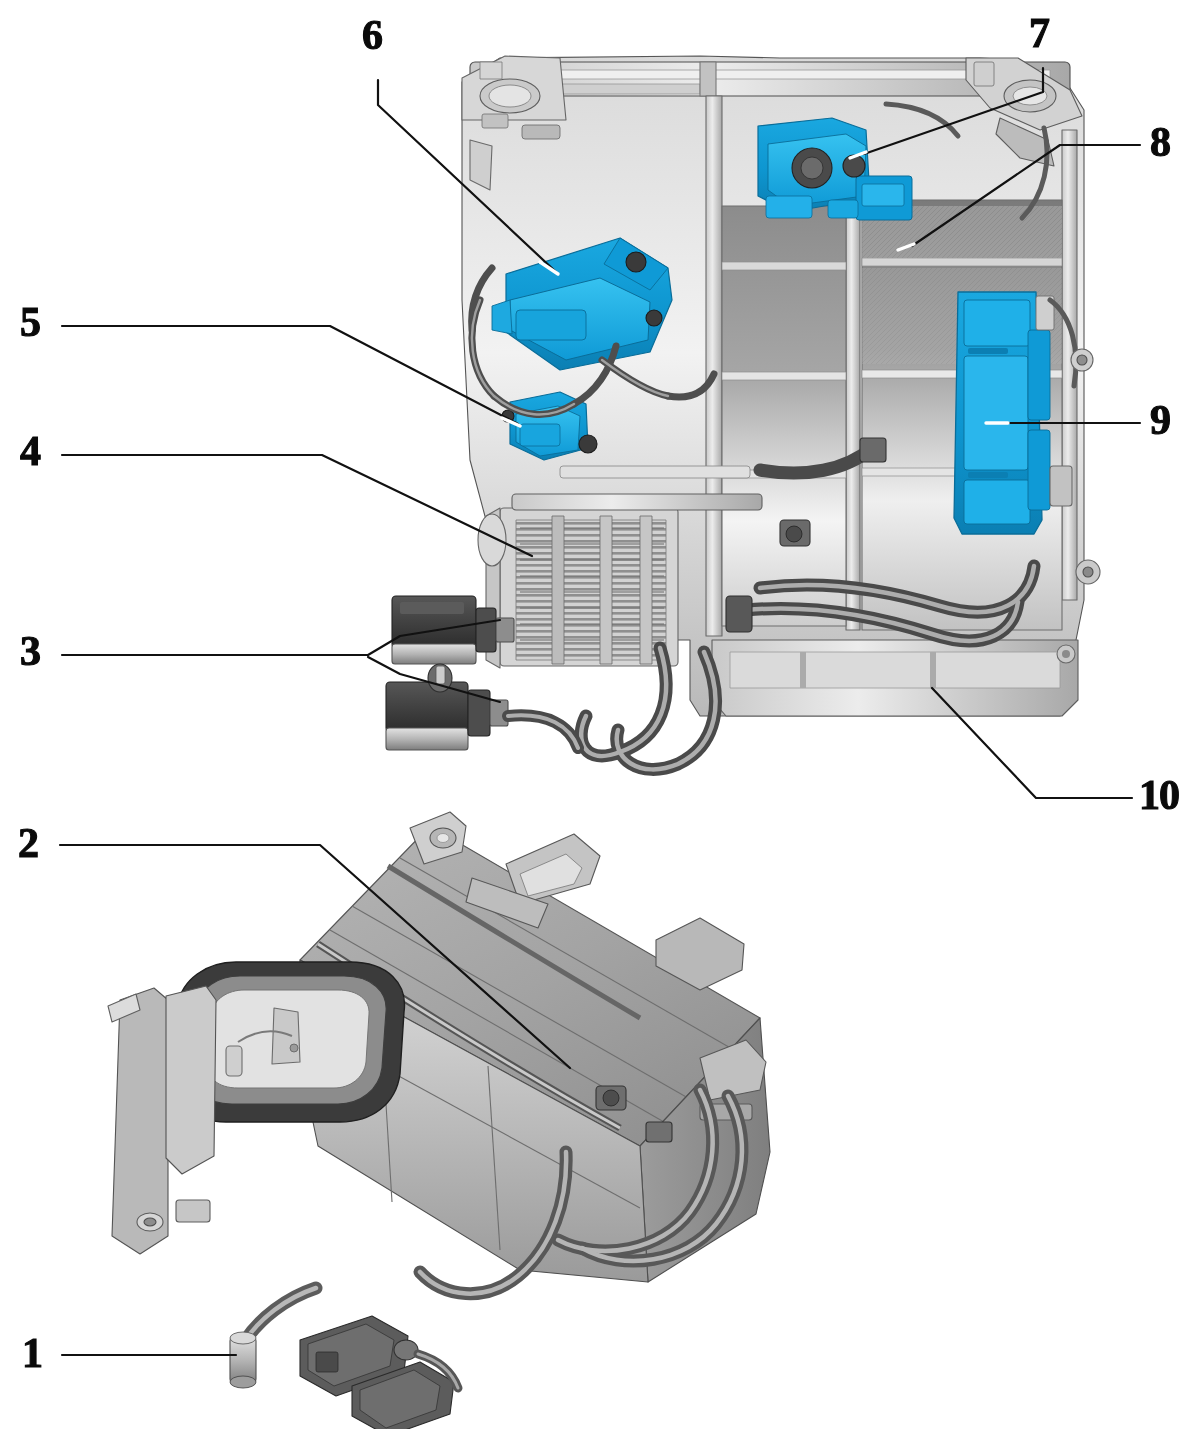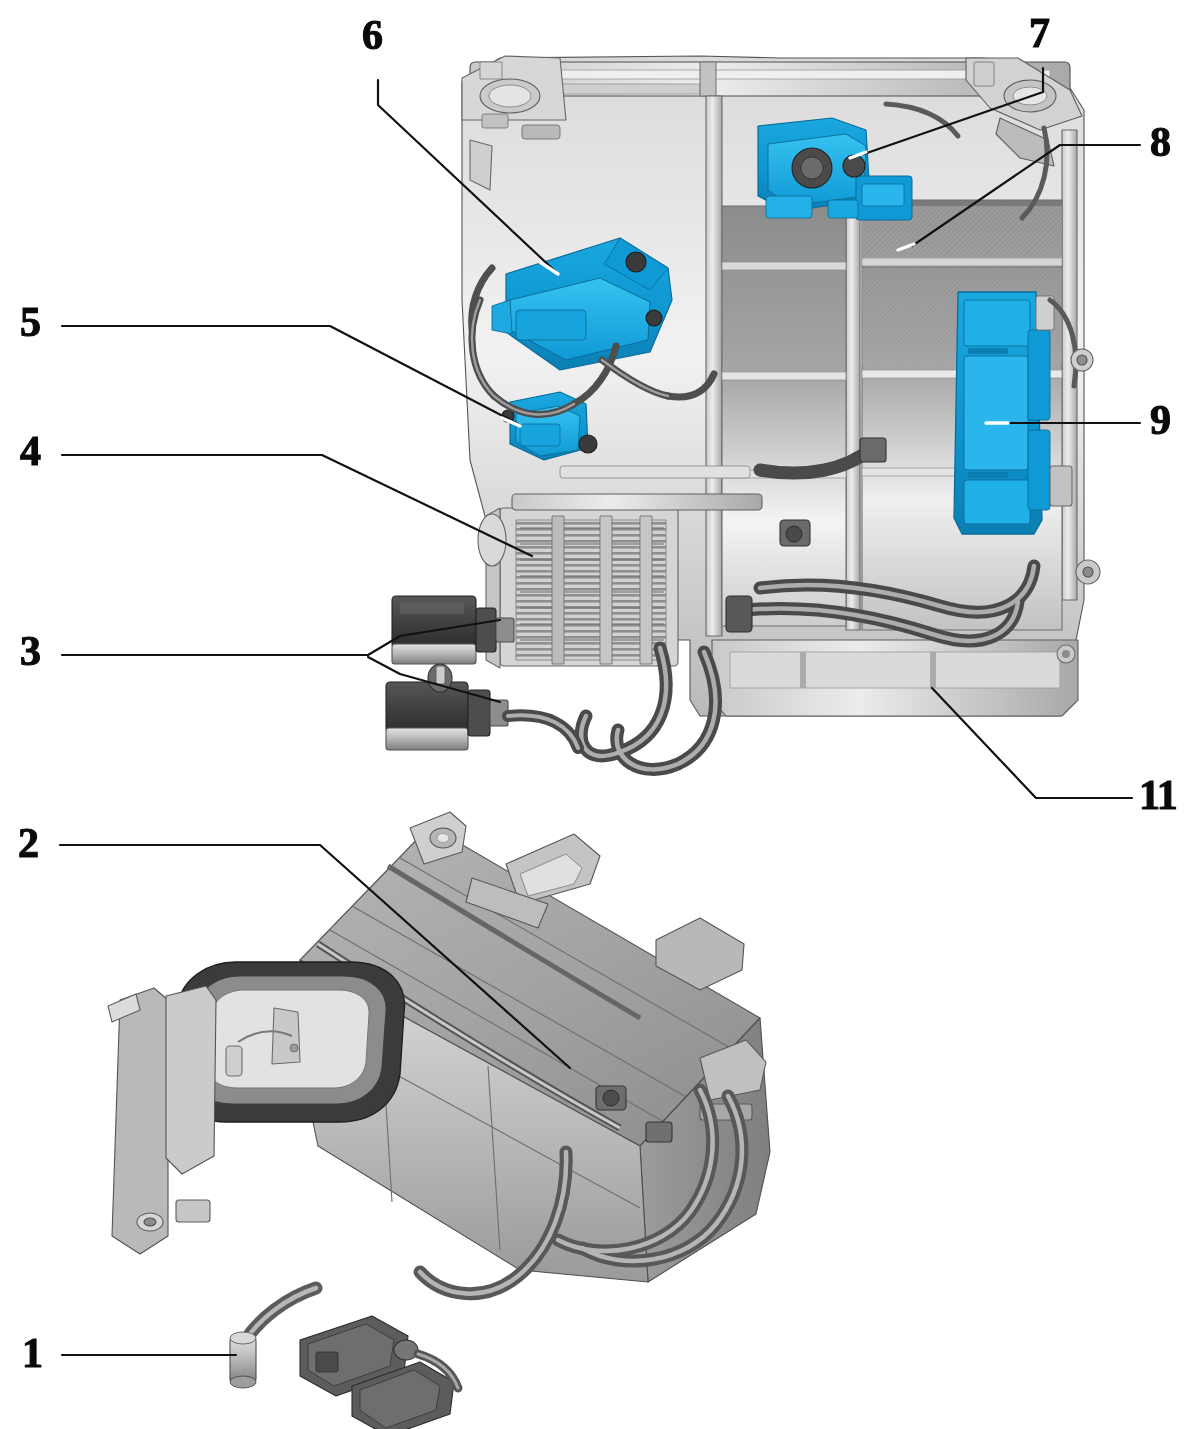--- a/index.html
+++ b/index.html
@@ -411,15 +411,15 @@
 
   <div class="callout-num" style="left:22px;top:1332px;">1</div>
   <div class="callout-num" style="left:18px;top:822px;">2</div>
   <div class="callout-num" style="left:20px;top:630px;">3</div>
   <div class="callout-num" style="left:20px;top:430px;">4</div>
   <div class="callout-num" style="left:20px;top:301px;">5</div>
   <div class="callout-num" style="left:362px;top:14px;">6</div>
   <div class="callout-num" style="left:1029px;top:12px;">7</div>
   <div class="callout-num" style="left:1150px;top:121px;">8</div>
   <div class="callout-num" style="left:1150px;top:399px;">9</div>
-  <div class="callout-num" style="left:1139px;top:774px;">11</div>
+  <div class="callout-num" style="left:1139px;top:774px;">10</div>
 
 </div>
 
 </body></html>

